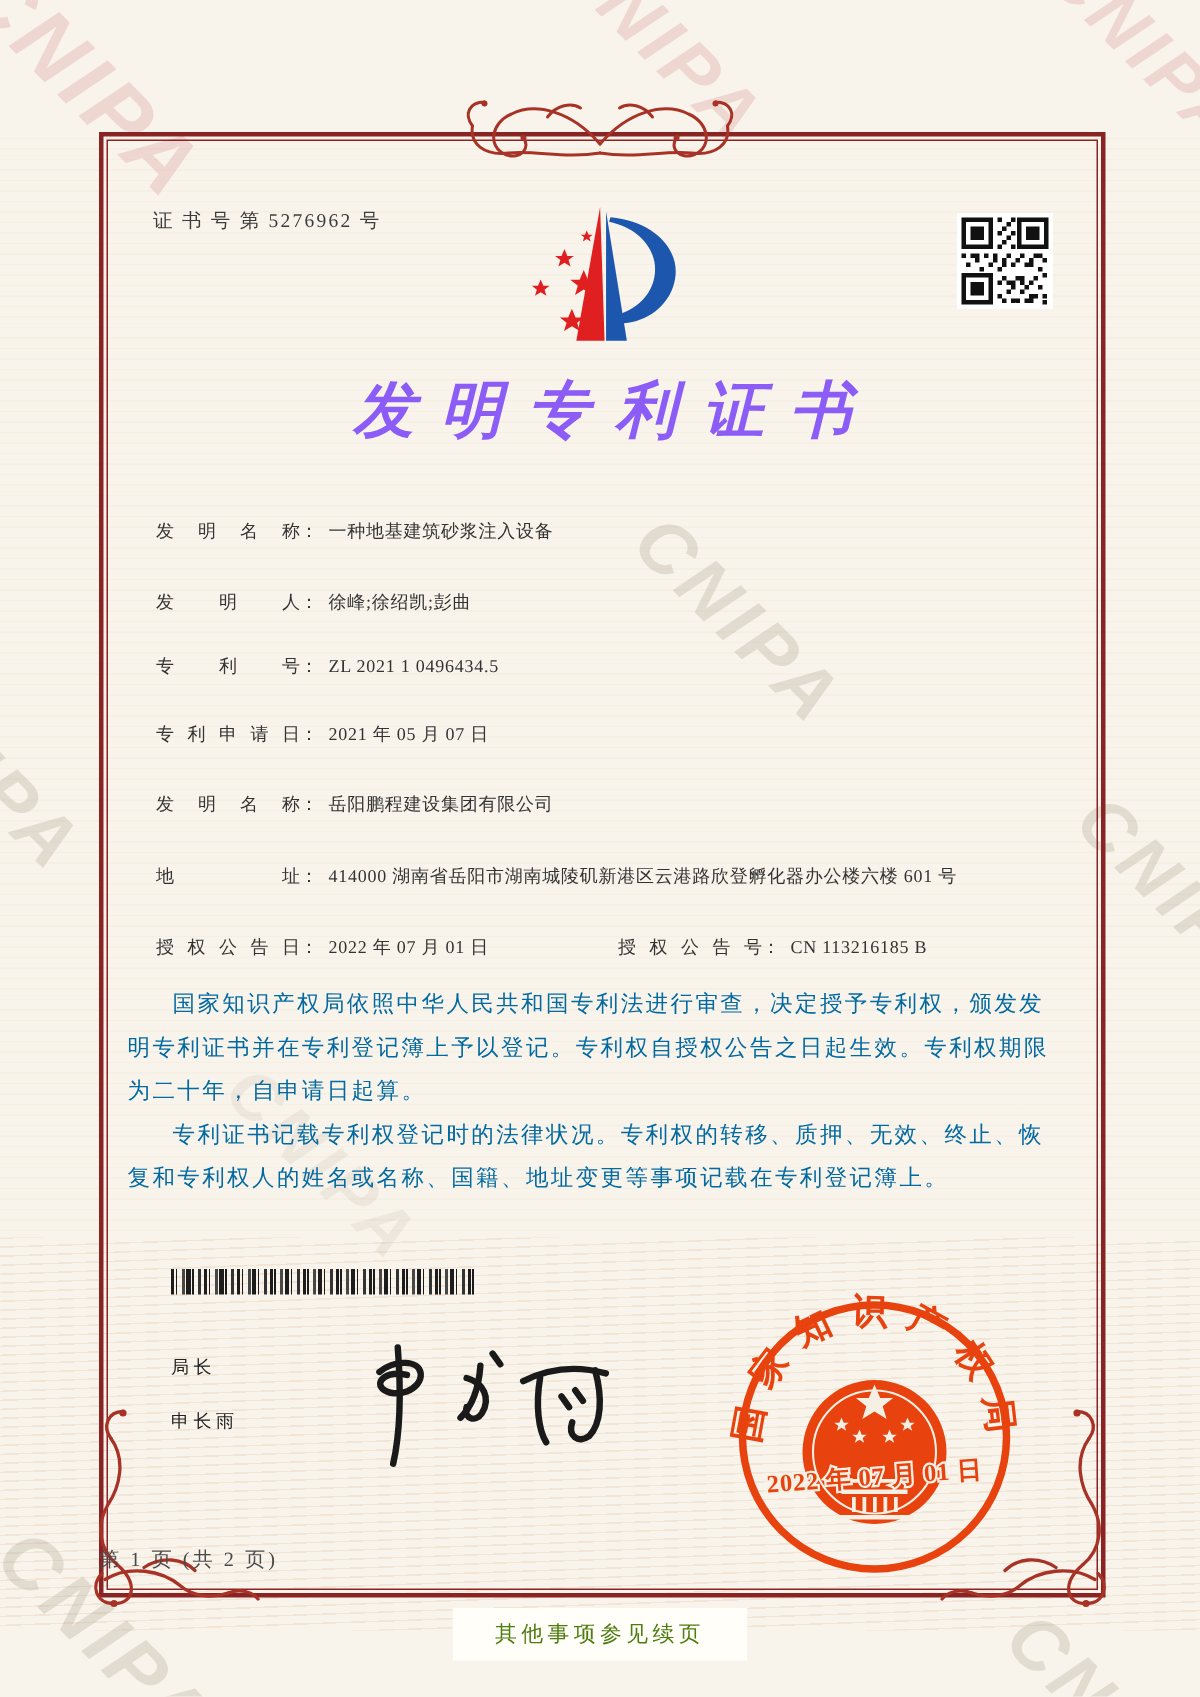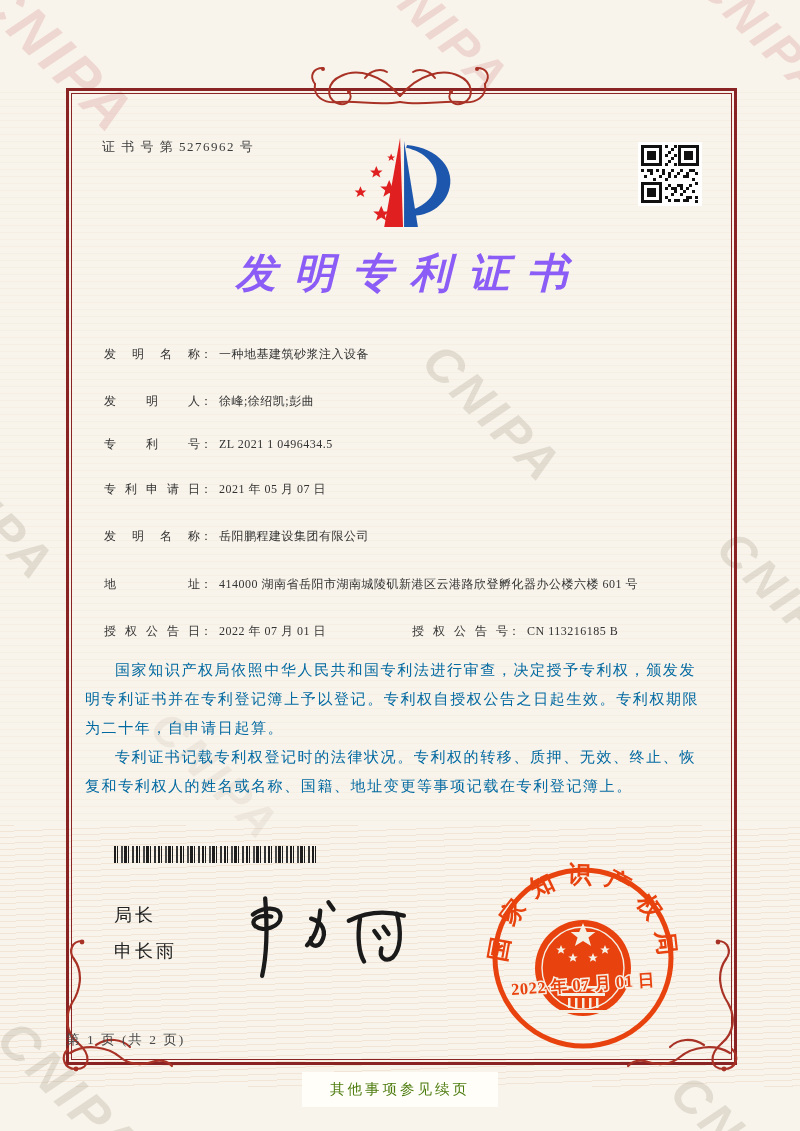--- a/index.html
+++ b/index.html
@@ -59,21 +59,21 @@
     position:absolute;left:114px;top:846px;width:204px;height:17px;
     background:repeating-linear-gradient(90deg,
       #1c1c1c 0 2px, rgba(0,0,0,0) 2px 3px,
       #1c1c1c 3px 4px, rgba(0,0,0,0) 4px 7px,
       #474747 7px 9px, rgba(0,0,0,0) 9px 10px,
       #1c1c1c 10px 13px, rgba(0,0,0,0) 13px 14px,
       #1c1c1c 14px 15px, rgba(0,0,0,0) 15px 18px,
       #333 18px 20px, rgba(0,0,0,0) 20px 22px);
   }
   
-  .sig-label{position:absolute;left:114px;font-size:18px;letter-spacing:3px;color:#222;
+  .sig-label{position:absolute;left:114px;font-size:12px;letter-spacing:3px;color:#222;
     font-family:Liberation Mono, monospace;}
   
   .page-info{position:absolute;left:66px;top:1031px;width:671px;text-align:left;
     font-size:13.5px;letter-spacing:2px;color:#4a4a4a;}
   .footer-note{
     position:absolute;left:400px;top:1072px;transform:translateX(-50%);
     background:#fffef8;padding:8px 28px;font-size:14.5px;letter-spacing:3px;color:#4d7c0f;z-index:5;
   }
   svg{display:block;}
 </style>

